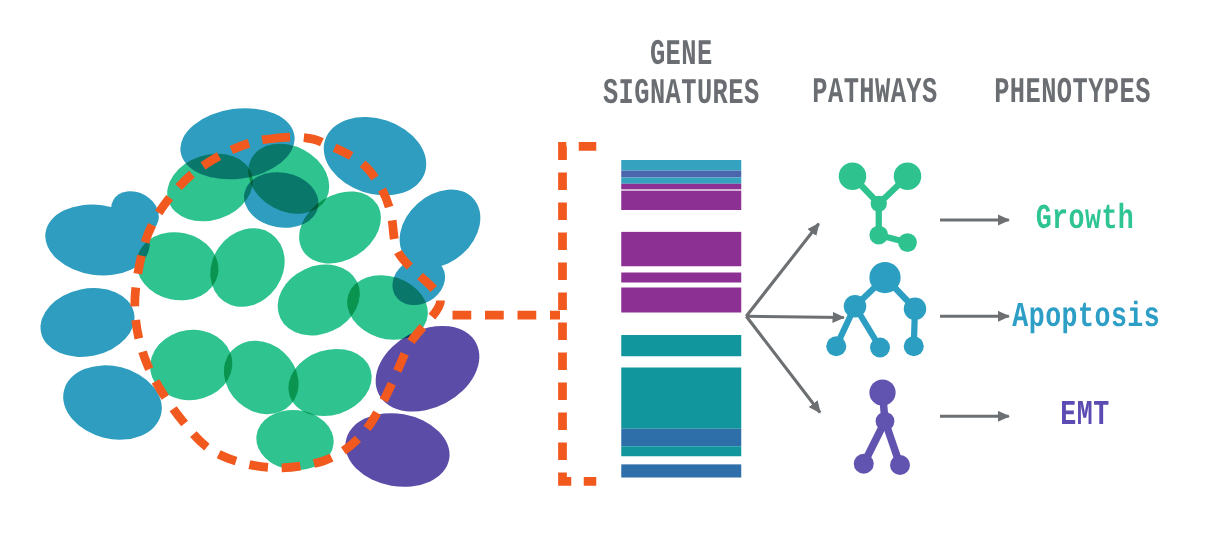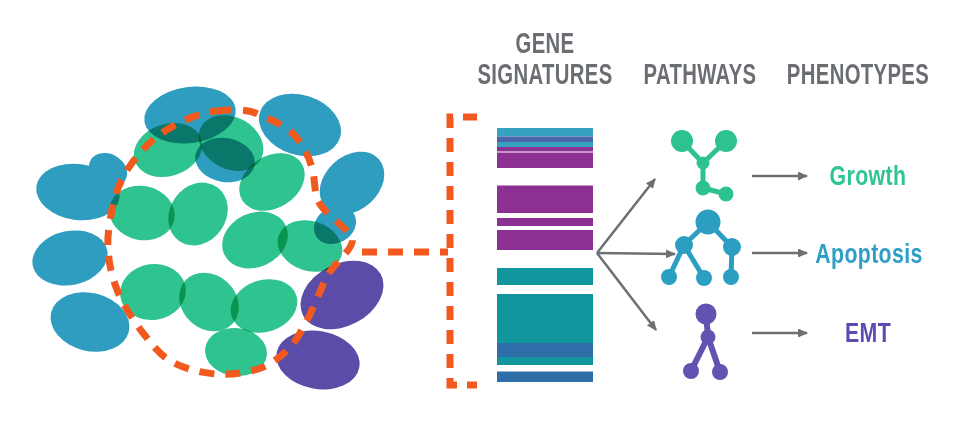--- a/index.html
+++ b/index.html
@@ -1,18 +1,18 @@
 <!DOCTYPE html>
 <html><head>
 <meta charset="utf-8">
 <style>
   html,body{margin:0;padding:0;background:#ffffff;}
   #stage{
     position:relative;width:970px;height:434px;background:#ffffff;overflow:hidden;
-    font-family:Liberation Sans, sans-serif;
+    font-family:Liberation Mono, monospace;
   }
   #diagram-svg{position:absolute;left:0;top:0;}
   .hdr{
     position:absolute;color:#6A6E72;font-weight:bold;font-size:29px;line-height:31px;
     text-align:center;white-space:nowrap;transform:translate(-50%,-50%) scaleX(0.70);
     letter-spacing:0.5px;
   }
   .pheno{
     position:absolute;font-weight:bold;font-size:28px;white-space:nowrap;
     transform:translate(-50%,-50%) scaleX(0.76);letter-spacing:0.5px;

